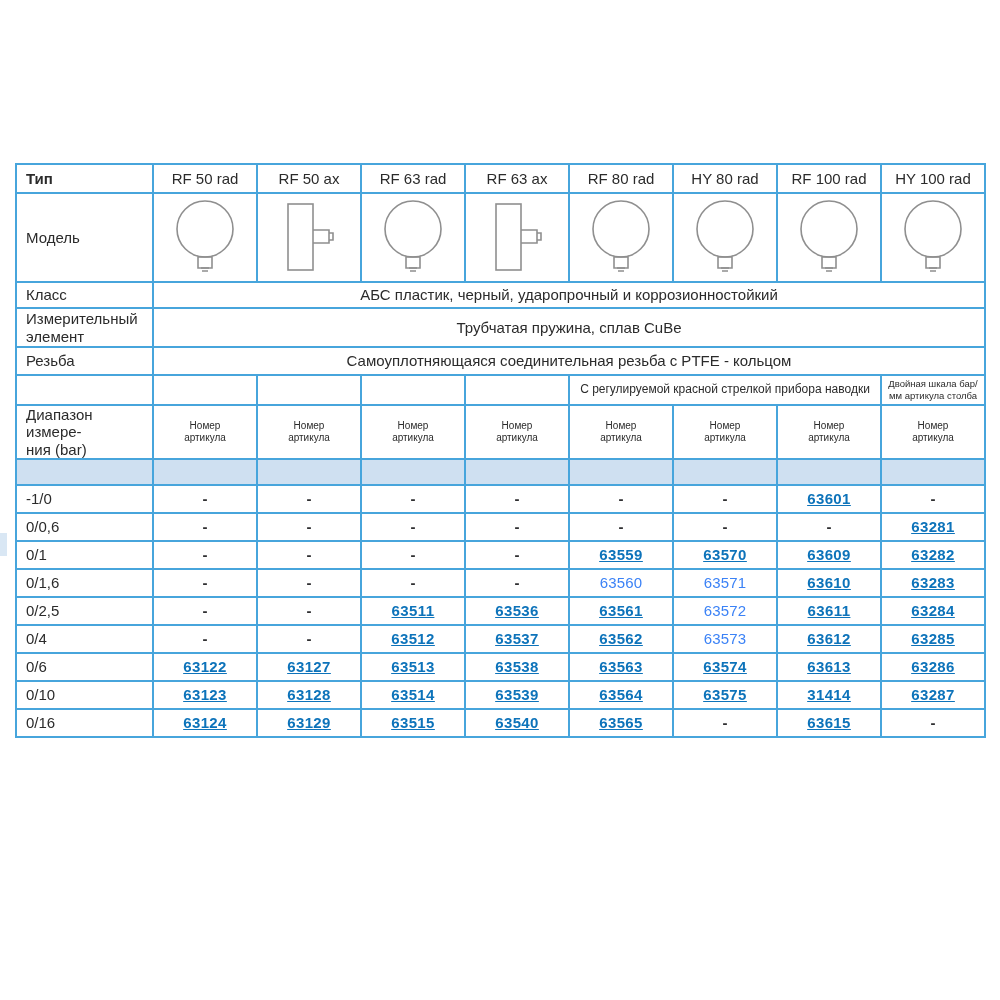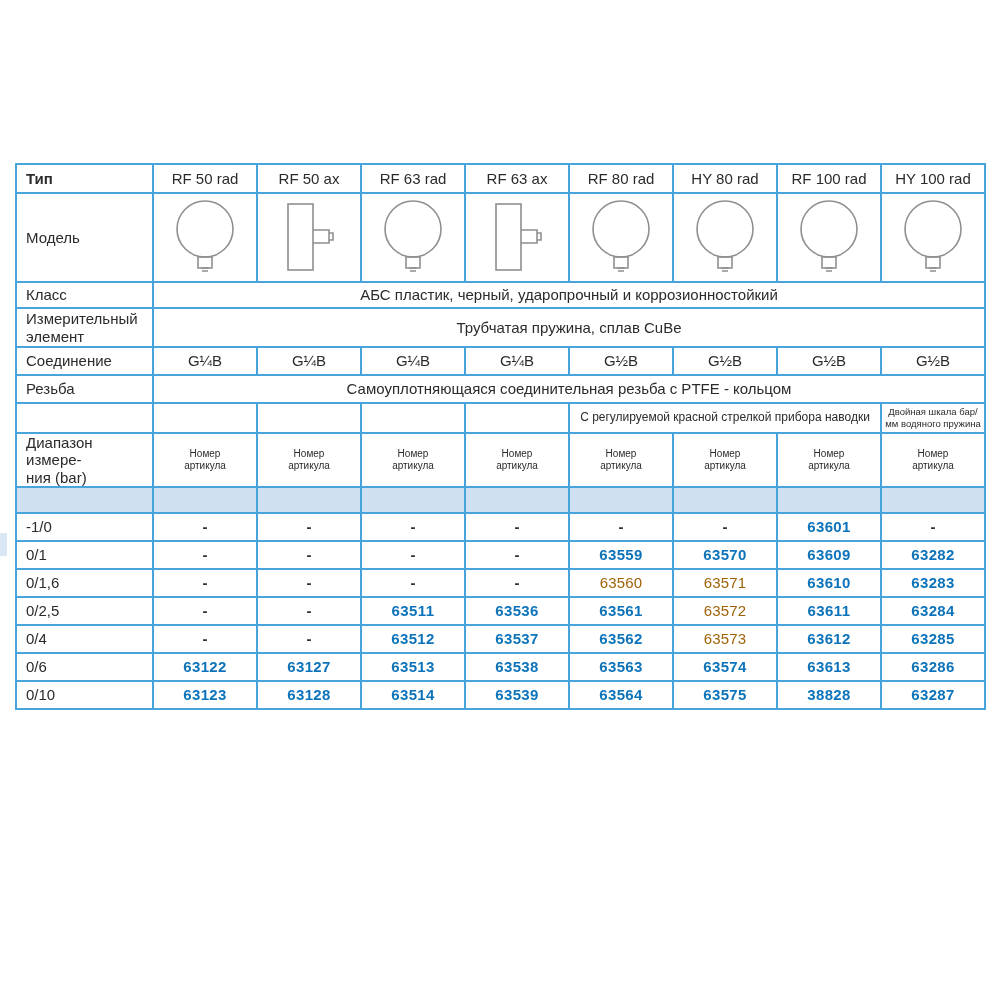--- a/index.html
+++ b/index.html
@@ -3,22 +3,22 @@
 <meta charset="utf-8">
 <style>
   html,body{margin:0;padding:0;background:#fff;}
   body{width:1000px;height:1000px;font-family:"Liberation Sans",sans-serif;color:#2b2b2b;}
   .sheet{position:relative;width:1000px;height:1000px;background:#fff;overflow:hidden;}
   .edge-sliver{position:absolute;left:0;top:533px;width:7px;height:23px;background:#d9e7f4;}
   table.spec{position:absolute;left:15px;top:163px;width:970px;border-collapse:collapse;table-layout:fixed;}
   td{border:2px solid #47a5dc;padding:0 2px;text-align:center;vertical-align:middle;font-size:15px;line-height:1.15;color:#2b2b2b;}
   td.lbl{text-align:left;padding-left:9px;}
   .bold{font-weight:700;}
-  .c-num{color:#0d73ba;font-weight:700;letter-spacing:.4px;}
-  .c-plain{color:#a16207;font-weight:400;letter-spacing:.2px;text-align:center;}
+  .c-num{color:#0d73ba;font-weight:700;letter-spacing:.4px;text-decoration:underline;}
+  .c-plain{color:#3b82f6;font-weight:400;letter-spacing:.2px;text-align:center;}
   .c-dash{color:#2f2f31;font-weight:700;}
   .two-line span{display:block;}
   .note{font-size:12px;}
   .note-dual{font-size:9.5px;line-height:1.25;}
   .arthead{font-size:10px;line-height:1.2;}
   tr.rt td{height:27px}
   tr.rm td{height:87px}
   tr.rd td{height:25px}
   tr.rb td{height:24px}
   tr.re td{height:37px}
@@ -134,47 +134,36 @@
 
     <tr class="re">
       <td class="lbl two-line">
         <span>Измерительный</span>
         <span>элемент</span>
       </td>
       <td colspan="8">Трубчатая пружина, сплав CuBe</td>
     </tr>
 
 
-    <tr class="rc2">
-      <td class="lbl">Соединение</td>
-      <td>G¼B</td>
-      <td>G¼B</td>
-      <td>G¼B</td>
-      <td>G¼B</td>
-      <td>G½B</td>
-      <td>G½B</td>
-      <td>G½B</td>
-      <td>G½B</td>
-    </tr>
 
     <tr class="rth">
       <td class="lbl">Резьба</td>
       <td colspan="8">Самоуплотняющаяся соединительная резьба с PTFE - кольцом</td>
     </tr>
 
     <tr class="rn">
       <td class="lbl"></td>
       <td></td>
       <td></td>
       <td></td>
       <td></td>
       <td colspan="3" class="note">С регулируемой красной стрелкой прибора наводки</td>
       <td class="note-dual two-line">
         <span>Двойная шкала бар/</span>
-        <span>мм водяного пружина</span>
+        <span>мм артикула столба</span>
       </td>
     </tr>
 
     <tr class="rah">
       <td class="lbl two-line">
         <span>Диапазон измере-</span>
         <span>ния (bar)</span>
       </td>
       <td class="arthead two-line">
             <span>Номер</span>
@@ -225,20 +214,31 @@
     <tr class="rr">
       <td class="lbl">-1/0</td>
       <td class="c-dash">-</td>
       <td class="c-dash">-</td>
       <td class="c-dash">-</td>
       <td class="c-dash">-</td>
       <td class="c-dash">-</td>
       <td class="c-dash">-</td>
       <td class="c-num">63601</td>
       <td class="c-dash">-</td>
+    </tr>
+    <tr class="rr">
+      <td class="lbl">0/0,6</td>
+      <td class="c-dash">-</td>
+      <td class="c-dash">-</td>
+      <td class="c-dash">-</td>
+      <td class="c-dash">-</td>
+      <td class="c-dash">-</td>
+      <td class="c-dash">-</td>
+      <td class="c-dash">-</td>
+      <td class="c-num">63281</td>
     </tr>
     <tr class="rr">
       <td class="lbl">0/1</td>
       <td class="c-dash">-</td>
       <td class="c-dash">-</td>
       <td class="c-dash">-</td>
       <td class="c-dash">-</td>
       <td class="c-num">63559</td>
       <td class="c-num">63570</td>
       <td class="c-num">63609</td>
@@ -289,18 +289,29 @@
       <td class="c-num">63286</td>
     </tr>
     <tr class="rr">
       <td class="lbl">0/10</td>
       <td class="c-num">63123</td>
       <td class="c-num">63128</td>
       <td class="c-num">63514</td>
       <td class="c-num">63539</td>
       <td class="c-num">63564</td>
       <td class="c-num">63575</td>
-      <td class="c-num">38828</td>
+      <td class="c-num">31414</td>
       <td class="c-num">63287</td>
+    </tr>
+    <tr class="rr">
+      <td class="lbl">0/16</td>
+      <td class="c-num">63124</td>
+      <td class="c-num">63129</td>
+      <td class="c-num">63515</td>
+      <td class="c-num">63540</td>
+      <td class="c-num">63565</td>
+      <td class="c-dash">-</td>
+      <td class="c-num">63615</td>
+      <td class="c-dash">-</td>
     </tr>
   </tbody>
     </table>
 </div>
 
 </body></html>

